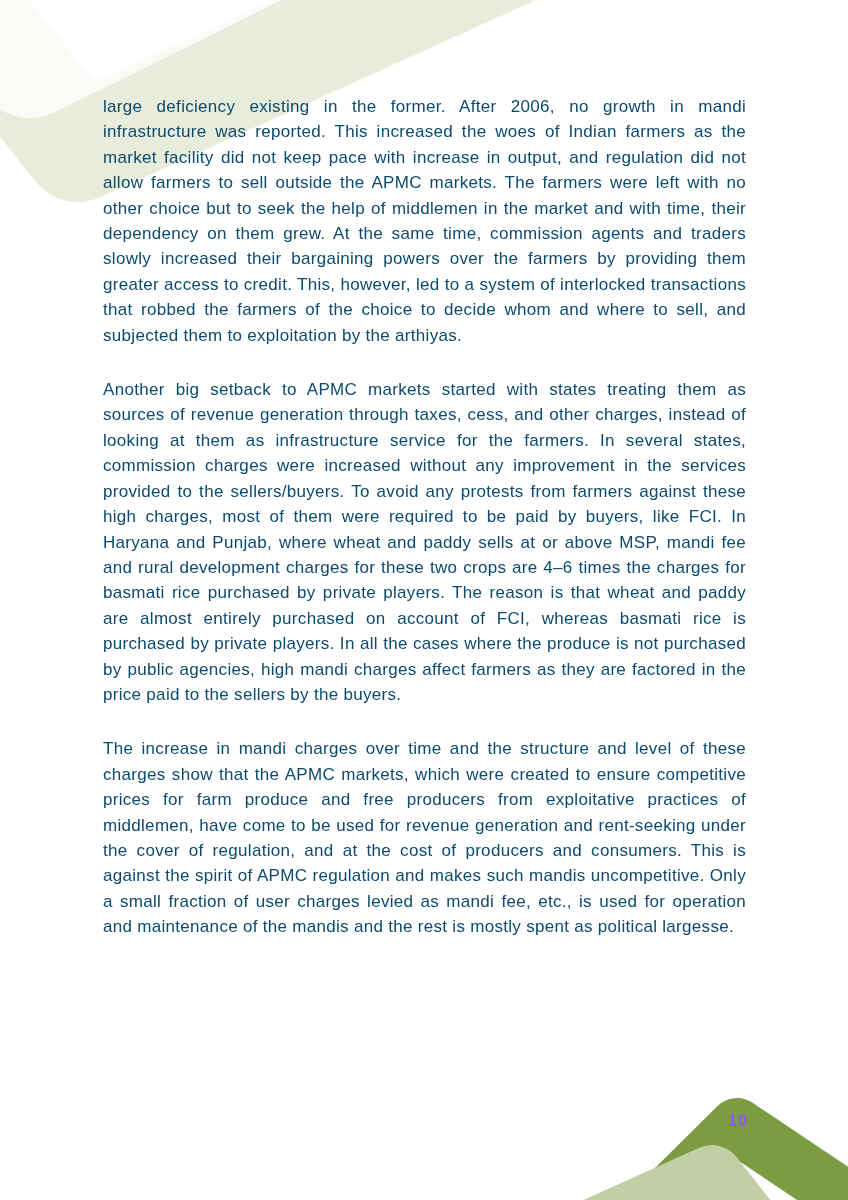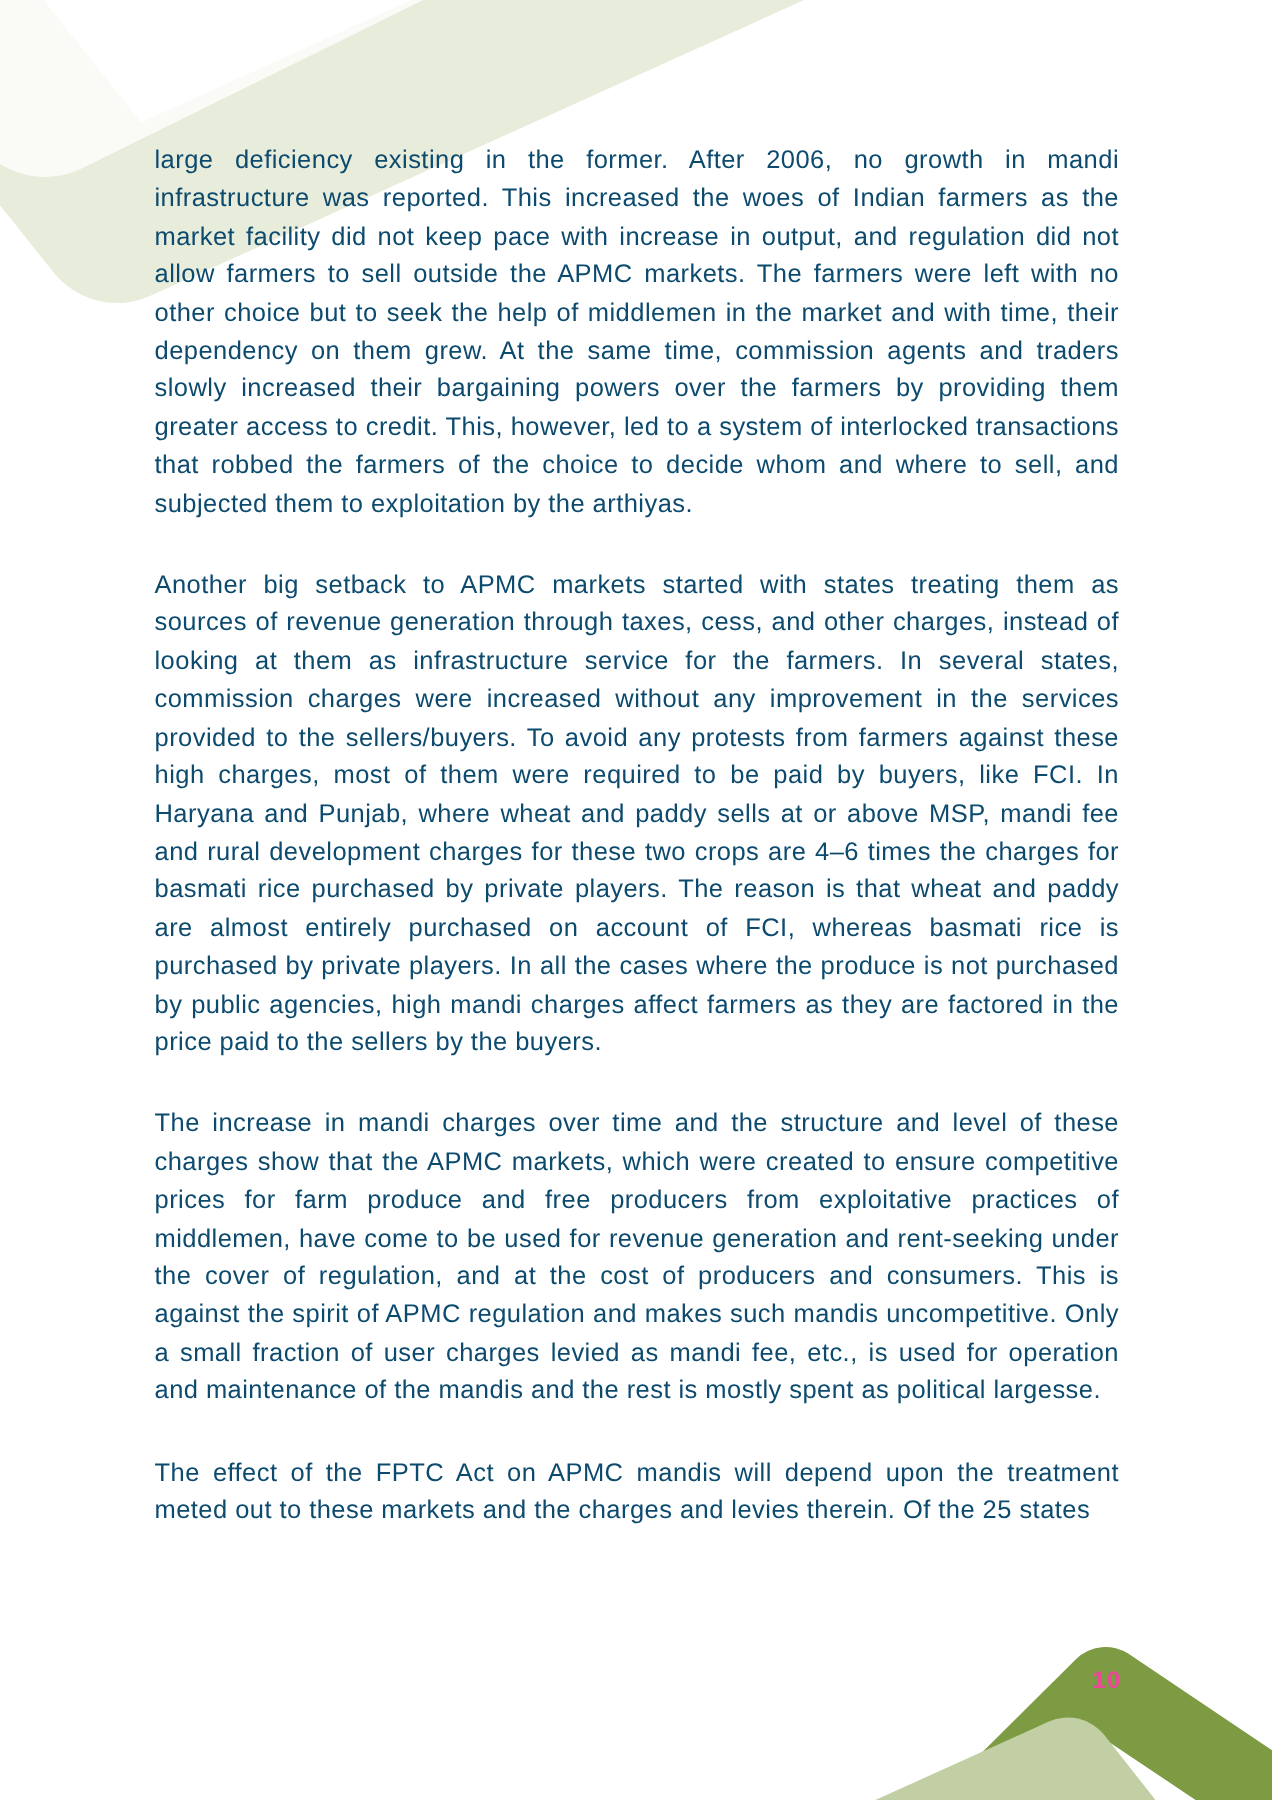--- a/index.html
+++ b/index.html
@@ -38,21 +38,21 @@
   }
   .page-number {
     position: absolute;
     left: 712px;
     top: 1112px;
     width: 52px;
     text-align: center;
     font-size: 16px;
     font-weight: bold;
     letter-spacing: 1px;
-    color: #ec4899;
+    color: #8b5cf6;
   }
 </style>
 </head>
 <body>
 
 <svg class="decor-svg" viewBox="0 0 848 1200" xmlns="http://www.w3.org/2000/svg">
 
   <g>
     <polyline points="-60,-25 78,148 520,-52" fill="none" stroke-width="108" stroke-linejoin="round" stroke="#e8ecdb"></polyline>
     <polyline points="-150,-95 30,62 490,-165" fill="none" stroke-width="112" stroke-linejoin="round" stroke="rgba(255,255,255,0.78)"></polyline>
@@ -61,16 +61,15 @@
   <g>
     <polyline points="600,1262 737,1126 895,1232" fill="none" stroke-width="56" stroke-linejoin="round" stroke="#7d9b42"></polyline>
     <polyline points="515,1265 712,1176 808,1298" fill="none" stroke-width="62" stroke-linejoin="round" stroke="#c2cfa4"></polyline>
   </g>
 </svg>
 
 <main class="page-body">
   <p>large deficiency existing in the former. After 2006, no growth in mandi infrastructure was reported. This increased the woes of Indian farmers as the market facility did not keep pace with increase in output, and regulation did not allow farmers to sell outside the APMC markets. The farmers were left with no other choice but to seek the help of middlemen in the market and with time, their dependency on them grew. At the same time, commission agents and traders slowly increased their bargaining powers over the farmers by providing them greater access to credit. This, however, led to a system of interlocked transactions that robbed the farmers of the choice to decide whom and where to sell, and subjected them to exploitation by the arthiyas.</p>
   <p>Another big setback to APMC markets started with states treating them as sources of revenue generation through taxes, cess, and other charges, instead of looking at them as infrastructure service for the farmers. In several states, commission charges were increased without any improvement in the services provided to the sellers/buyers. To avoid any protests from farmers against these high charges, most of them were required to be paid by buyers, like FCI. In Haryana and Punjab, where wheat and paddy sells at or above MSP, mandi fee and rural development charges for these two crops are 4–6 times the charges for basmati rice purchased by private players. The reason is that wheat and paddy are almost entirely purchased on account of FCI, whereas basmati rice is purchased by private players. In all the cases where the produce is not purchased by public agencies, high mandi charges affect farmers as they are factored in the price paid to the sellers by the buyers.</p>
   <p>The increase in mandi charges over time and the structure and level of these charges show that the APMC markets, which were created to ensure competitive prices for farm produce and free producers from exploitative practices of middlemen, have come to be used for revenue generation and rent-seeking under the cover of regulation, and at the cost of producers and consumers. This is against the spirit of APMC regulation and makes such mandis uncompetitive. Only a small fraction of user charges levied as mandi fee, etc., is used for operation and maintenance of the mandis and the rest is mostly spent as political largesse.</p>
-  <p>The effect of the FPTC Act on APMC mandis will depend upon the treatment meted out to these markets and the charges and levies therein. Of the 25 states</p>
 </main>
 
 <div class="page-number">10</div>
 
 </body></html>

